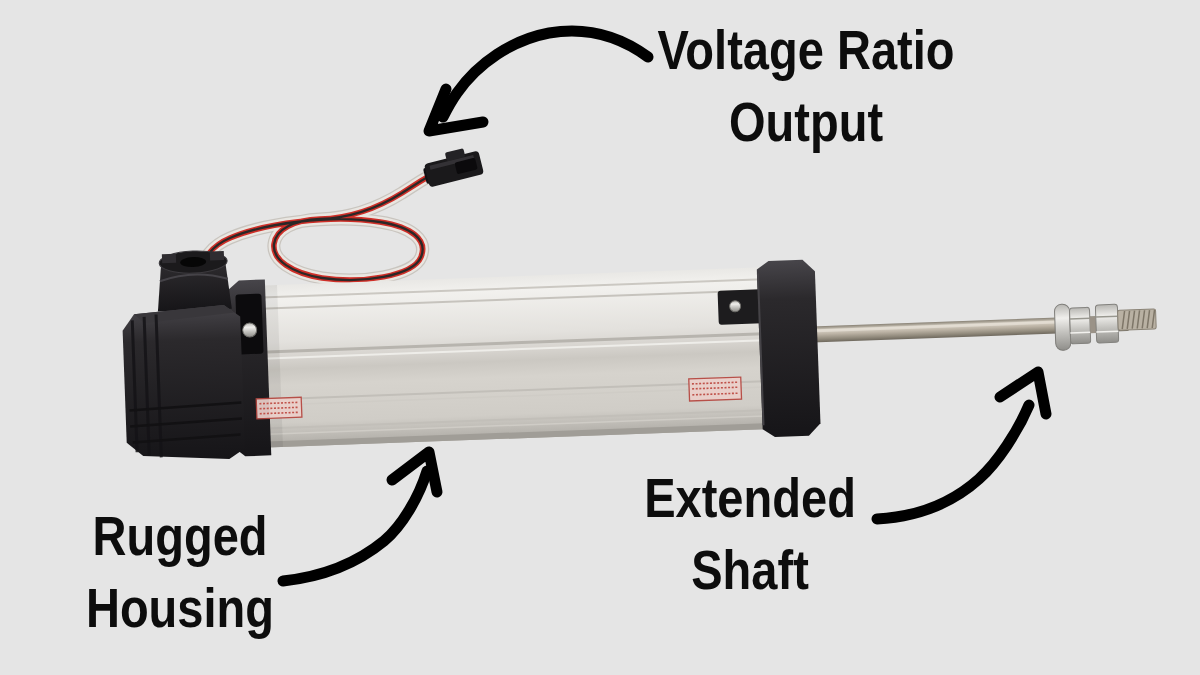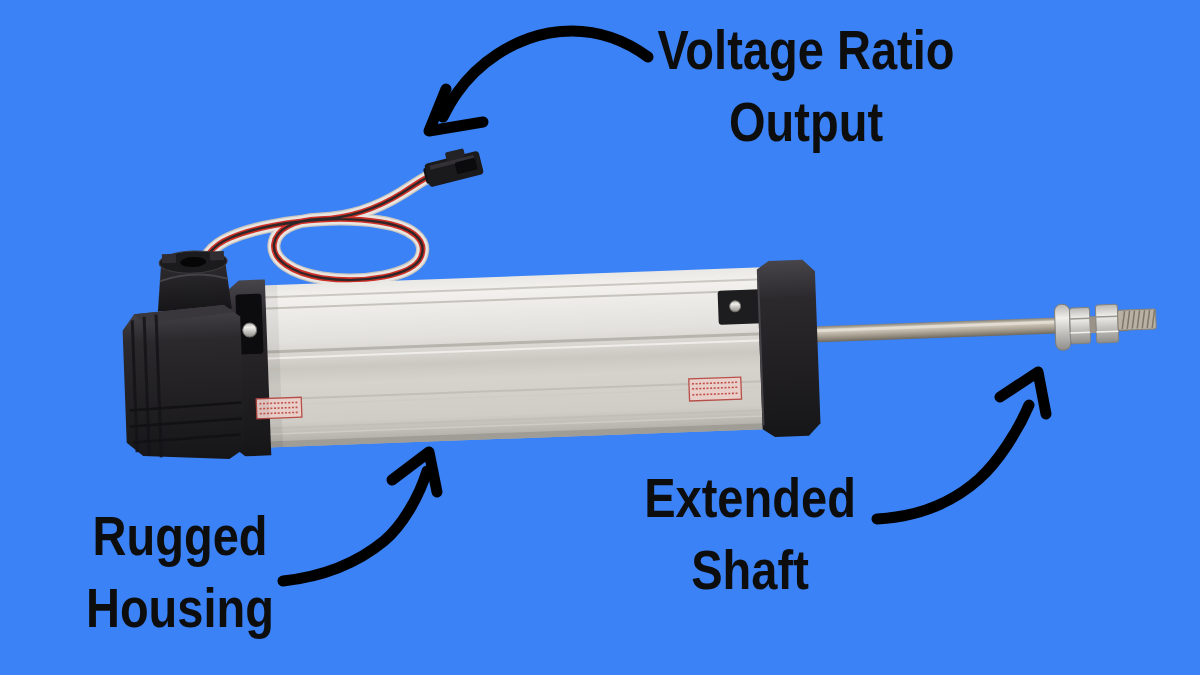--- a/index.html
+++ b/index.html
@@ -1,19 +1,19 @@
 <!DOCTYPE html>
 <html><head>
 <meta charset="utf-8">
 <style>
   html,body{margin:0;padding:0;background:#ffffff;}
   .canvas{
     position:relative;
     width:1200px;height:675px;
-    background:#3b82f6;
+    background:#e5e5e5;
     overflow:hidden;
     font-family:"Liberation Sans", sans-serif;
   }
   .art{position:absolute;left:0;top:0;}
   .label{
     position:absolute;
     text-align:center;
     font-weight:700;
     color:#0d0d0d;
     font-size:56px;

